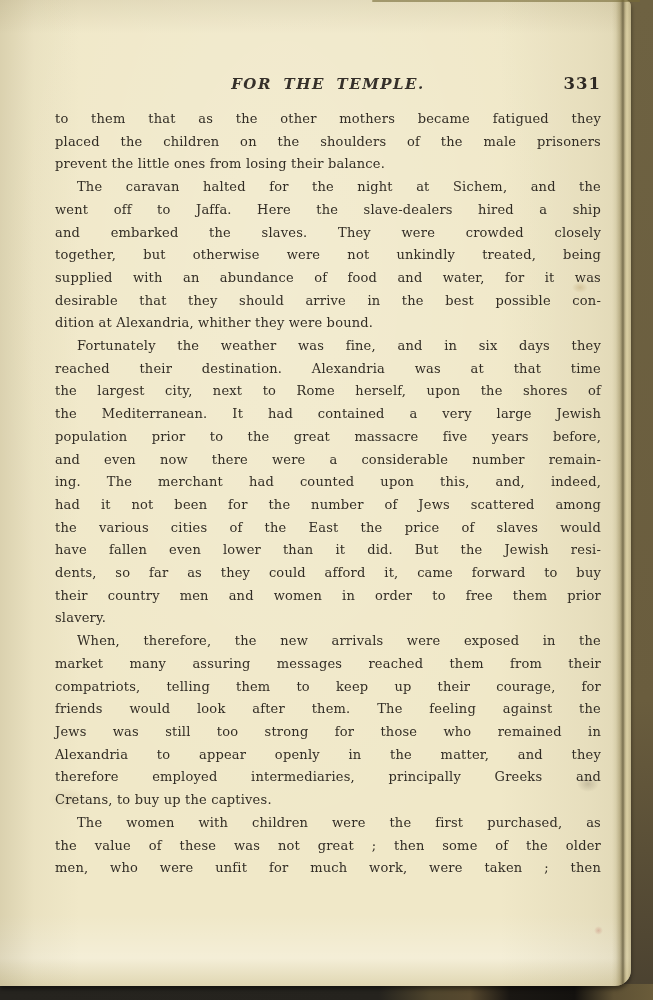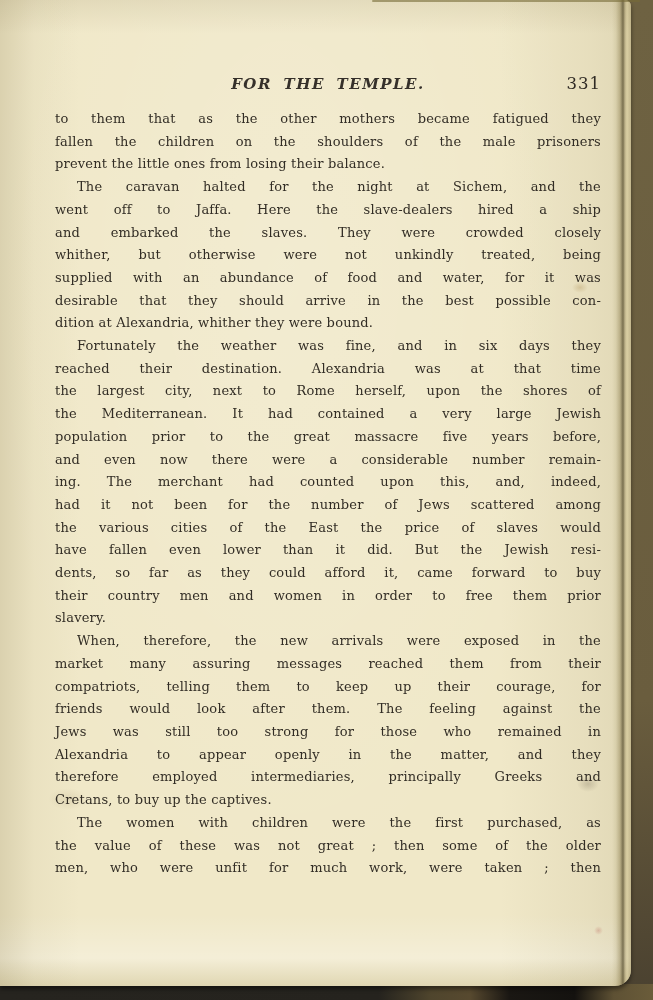--- a/index.html
+++ b/index.html
@@ -68,21 +68,21 @@
   }
   .header-row{
     position:relative;height:22px;text-align:center;
   }
   .running-head{
     font-style:italic;font-weight:700;font-size:15px;
     letter-spacing:1.5px;word-spacing:5px;color:#35302a;
   }
   .page-number{
     position:absolute;right:0;top:0;
-    font-size:16.5px;letter-spacing:1px;font-weight:400;color:#2f2a24;
+    font-size:16.5px;letter-spacing:1px;font-weight:700;color:#2f2a24;
   }
   .text-block{margin-top:12px;font-size:13px;line-height:22.7px;letter-spacing:0.2px;}
   .text-line{
     text-align:justify;text-align-last:justify;
     color:#322d25;
   }
   .text-line.indent{text-indent:22px;}
   .text-line.last-short{text-align-last:left;}
 </style>
 </head>
@@ -100,26 +100,26 @@
     <div class="stain stain-3"></div>
     <div class="stain stain-4"></div>
 
     <div class="content-area">
       <div class="header-row">
         <span class="running-head">FOR THE TEMPLE.</span>
         <span class="page-number">331</span>
       </div>
       <div class="text-block" id="text-block">
           <div class="text-line">to them that as the other mothers became fatigued they</div>
-          <div class="text-line">fallen the children on the shoulders of the male prisoners</div>
+          <div class="text-line">placed the children on the shoulders of the male prisoners</div>
           <div class="text-line last-short">prevent the little ones from losing their balance.</div>
           <div class="text-line indent">The caravan halted for the night at Sichem, and the</div>
           <div class="text-line">went off to Jaffa.  Here the slave-dealers hired a ship</div>
           <div class="text-line">and embarked the slaves.  They were crowded closely</div>
-          <div class="text-line">whither, but otherwise were not unkindly treated, being</div>
+          <div class="text-line">together, but otherwise were not unkindly treated, being</div>
           <div class="text-line">supplied with an abundance of food and water, for it was</div>
           <div class="text-line">desirable that they should arrive in the best possible con-</div>
           <div class="text-line last-short">dition at Alexandria, whither they were bound.</div>
           <div class="text-line indent">Fortunately the weather was fine, and in six days they</div>
           <div class="text-line">reached their destination.  Alexandria was at that time</div>
           <div class="text-line">the largest city, next to Rome herself, upon the shores of</div>
           <div class="text-line">the Mediterranean.  It had contained a very large Jewish</div>
           <div class="text-line">population prior to the great massacre five years before,</div>
           <div class="text-line">and even now there were a considerable number remain-</div>
           <div class="text-line">ing.  The merchant had counted upon this, and, indeed,</div>

